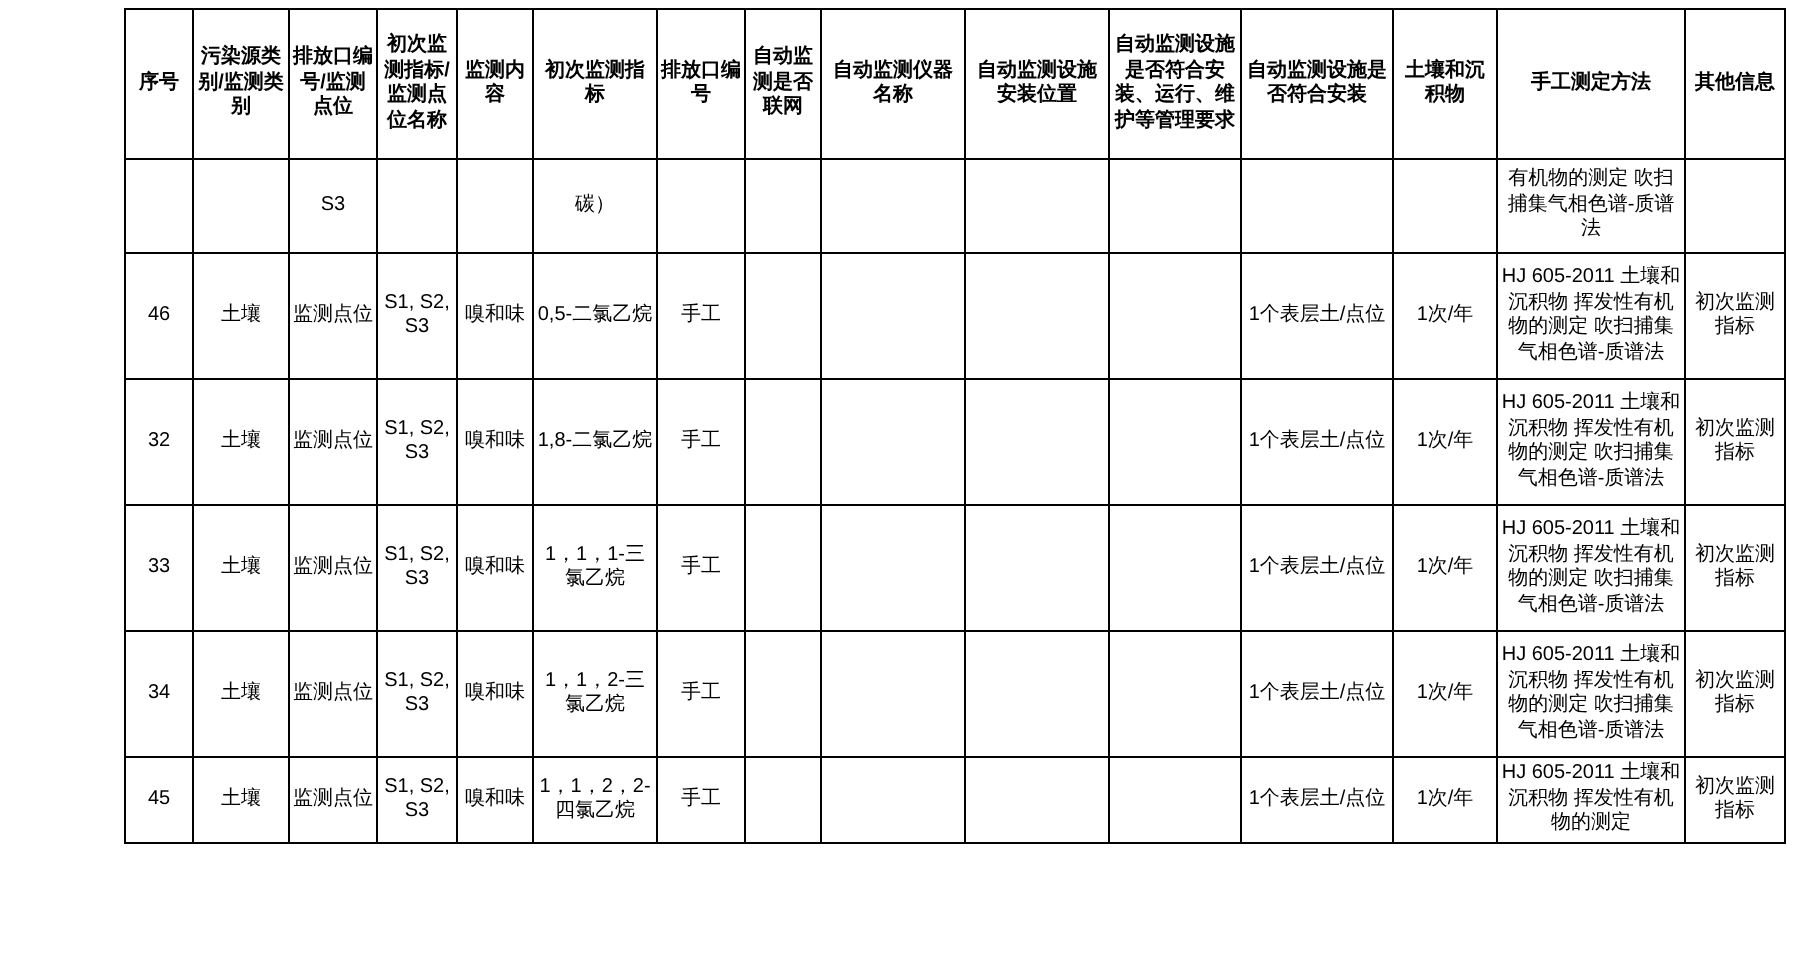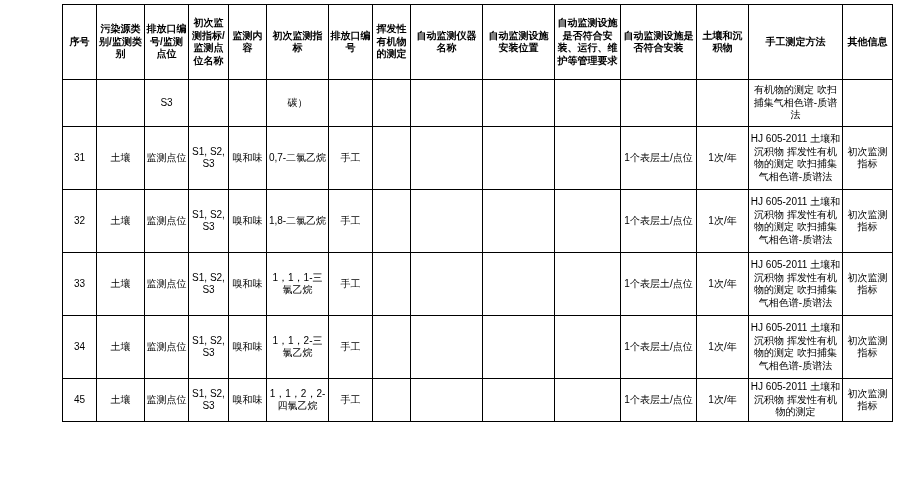--- a/index.html
+++ b/index.html
@@ -95,21 +95,21 @@
     </colgroup>
     <thead>
       <tr>
         <th>序号</th>
         <th>污染源类别/监测类别</th>
         <th>排放口编号/监测点位</th>
         <th>初次监测指标/监测点位名称</th>
         <th>监测内容</th>
         <th>初次监测指标</th>
         <th>排放口编号</th>
-        <th>挥发性有机物的测定</th>
+        <th>自动监测是否联网</th>
         <th>自动监测仪器名称</th>
         <th>自动监测设施安装位置</th>
         <th>自动监测设施是否符合安装、运行、维护等管理要求</th>
         <th>自动监测设施是否符合安装</th>
         <th>土壤和沉积物</th>
         <th>手工测定方法</th>
         <th>其他信息</th>
       </tr>
     </thead>
     <tbody>
@@ -125,26 +125,26 @@
         <td></td>
         <td></td>
         <td></td>
         <td></td>
         <td></td>
         <td class="cell-small">有机物的测定 吹扫捕集气相色谱-质谱法</td>
         <td></td>
       </tr>
 
       <tr class="row-data">
-        <td>31</td>
-        <td>土壤</td>
-        <td>监测点位</td>
-        <td>S1, S2, S3</td>
-        <td>嗅和味</td>
-        <td>0,7-二氯乙烷</td>
+        <td>46</td>
+        <td>土壤</td>
+        <td>监测点位</td>
+        <td>S1, S2, S3</td>
+        <td>嗅和味</td>
+        <td>0,5-二氯乙烷</td>
         <td>手工</td>
         <td></td>
         <td></td>
         <td></td>
         <td></td>
         <td>1个表层土/点位</td>
         <td>1次/年</td>
         <td class="cell-small">HJ 605-2011 土壤和沉积物 挥发性有机物的测定 吹扫捕集气相色谱-质谱法</td>
         <td>初次监测指标</td>
       </tr>

